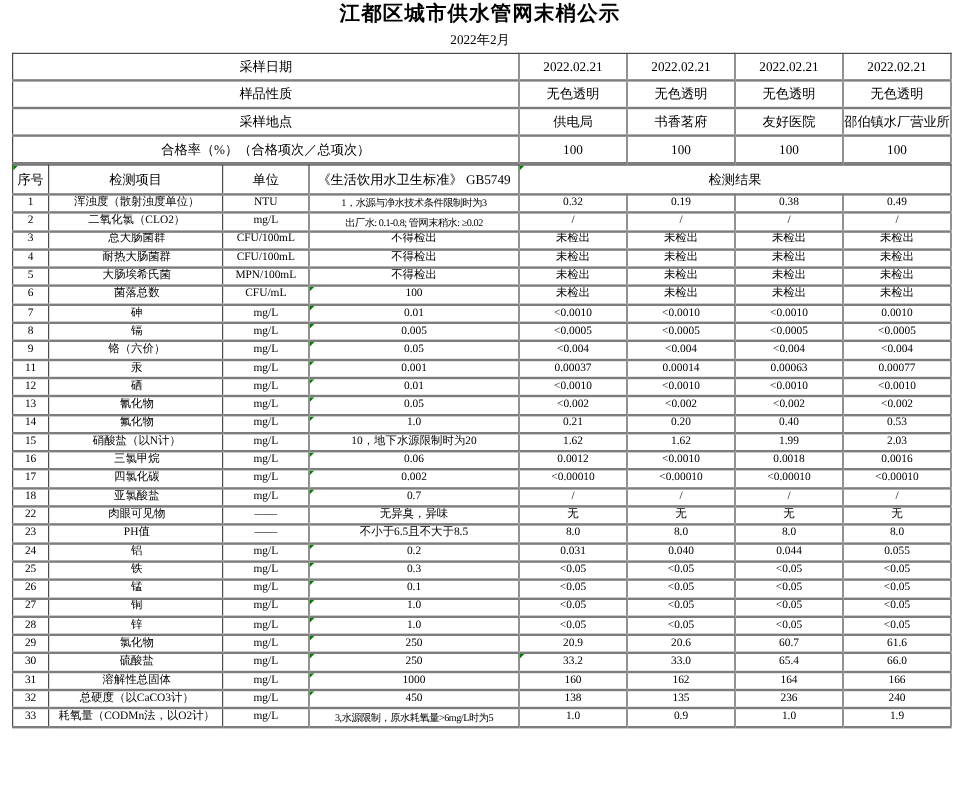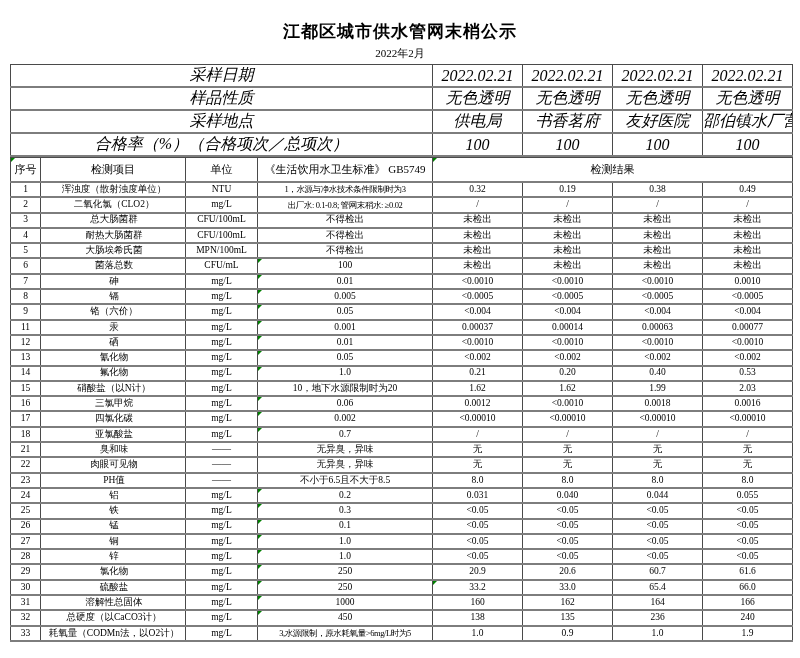--- a/index.html
+++ b/index.html
@@ -3,38 +3,38 @@
 <meta charset="utf-8">
 <style>
   html,body{margin:0;padding:0;}
   body{
     width:800px;height:658px;background:#ffffff;color:#000;
     font-family:"Liberation Serif","DejaVu Serif",serif;
     position:relative;overflow:hidden;
   }
   .title{
     text-align:center;font-size:17px;font-weight:bold;
-    padding-top:20px;letter-spacing:1px;
+    padding-top:0;letter-spacing:1px;
   }
   .subtitle{
     text-align:center;font-size:11px;margin-top:3px;margin-bottom:3px;
   }
   .tbl{
     border-collapse:collapse;table-layout:fixed;
     width:782px;margin-left:10px;
   }
   .tbl td{
     border:1px solid #4a4a4a;
     border-bottom:2px solid #7d7d7d;
     text-align:center;vertical-align:middle;
     padding:0;overflow:hidden;white-space:nowrap;
     position:relative;
   }
   .tbl{border:1px solid #000;}
-  .info td{height:21px;font-size:16px;font-style:italic;}
+  .info td{height:21px;font-size:11px;}
   .hrow td{height:23px;font-size:11px;}
   tbody.rows td{height:13.3px;font-size:9.5px;line-height:1;}
   .c-item{text-align:right;padding-left:2px !important;}
   .tight{font-size:8.5px !important;letter-spacing:-0.4px;}
   
   .gmark::before{
     content:"";position:absolute;left:0;top:0;width:0;height:0;
     border-top:4px solid #008000;border-right:4px solid transparent;
   }
 </style>
@@ -269,30 +269,20 @@
         <td class="c-no">18</td>
         <td class="c-item">亚氯酸盐</td>
         <td class="c-unit">mg/L</td>
         <td class="c-std gmark">0.7</td>
         <td class="c-val">/</td>
         <td class="c-val">/</td>
         <td class="c-val">/</td>
         <td class="c-val">/</td>
       </tr>
       <tr>
-        <td class="c-no">21</td>
-        <td class="c-item">臭和味</td>
-        <td class="c-unit">——</td>
-        <td class="c-std">无异臭，异味</td>
-        <td class="c-val">无</td>
-        <td class="c-val">无</td>
-        <td class="c-val">无</td>
-        <td class="c-val">无</td>
-      </tr>
-      <tr>
         <td class="c-no">22</td>
         <td class="c-item">肉眼可见物</td>
         <td class="c-unit">——</td>
         <td class="c-std">无异臭，异味</td>
         <td class="c-val">无</td>
         <td class="c-val">无</td>
         <td class="c-val">无</td>
         <td class="c-val">无</td>
       </tr>
       <tr>

